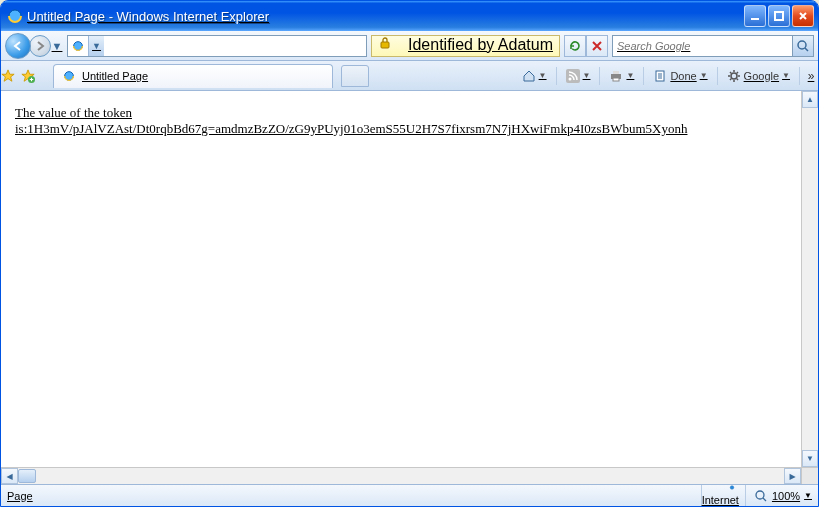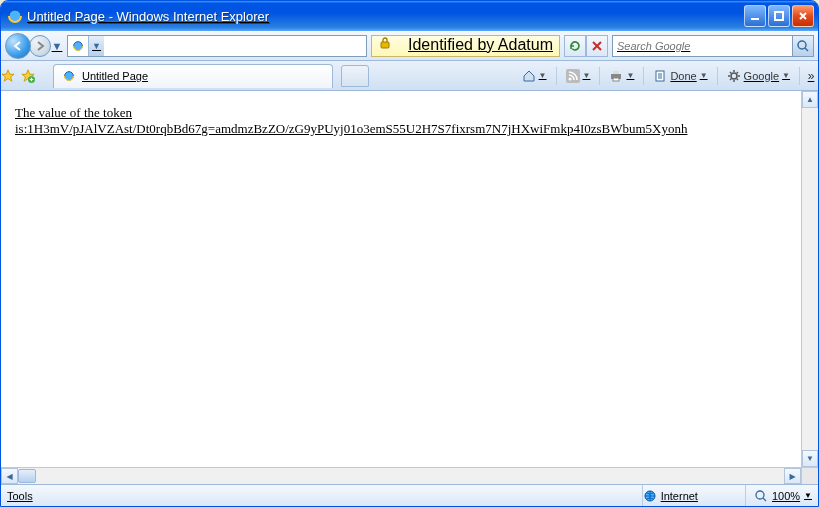--- a/index.html
+++ b/index.html
@@ -171,22 +171,22 @@
 
   .statusbar {
     height:22px;
     background:linear-gradient(to bottom,#f4f8fd,#dbe8f7);
     border-top:1px solid #9db8d8;
     display:flex;align-items:center;
     font-size:11px;padding:0 6px;gap:6px;
   }
   .statusbar .status-text{flex:0 0 auto;}
   .statusbar .spacer{flex:1;}
-  .statusbar .zone{display:flex;align-items:center;gap:4px;border-left:1px solid #b9cde4;height:100%;}
-  .statusbar .zoom{display:flex;align-items:center;gap:4px;border-left:1px solid #b9cde4;padding-left:8px;height:100%;margin-left:41px;}
+  .statusbar .zone{display:flex;align-items:flex-end;gap:4px;border-left:1px solid #b9cde4;height:100%;flex-direction:column;}
+  .statusbar .zoom{display:flex;align-items:center;gap:4px;border-left:1px solid #b9cde4;padding-left:8px;height:100%;}
   svg.icon{width:14px;height:14px;display:block;}
   .sep{width:1px;height:18px;background:#b9cde4;margin:0 2px;}
 </style>
 </head>
 <body>
 
 <div class="window">
 
   <div class="titlebar">
     <svg class="ie-logo icon" viewBox="0 0 16 16">
@@ -354,21 +354,21 @@
       <div class="arrow">◀</div>
       <div class="track">
         <div class="thumb"></div>
       </div>
       <div class="arrow">▶</div>
     </div>
     <div class="scroll-corner"></div>
   </div>
 
   <div class="statusbar">
-    <span class="status-text">Tools</span>
+    <span class="status-text">Page</span>
     <span class="spacer"></span>
     <div class="zone">
       <svg class="icon" viewBox="0 0 14 14">
           <circle cx="7" cy="7" r="5" fill="#4db1ff" stroke="#0054a8"></circle>
           <path d="M2 7 H12 M7 2 V12 M3.5 4 Q7 6 10.5 4 M3.5 10 Q7 8 10.5 10" fill="none" stroke="#0054a8" stroke-width="0.8"></path>
         </svg>
       <span>Internet</span>
     </div>
     <div class="zoom">
       <svg class="icon" viewBox="0 0 14 14">

